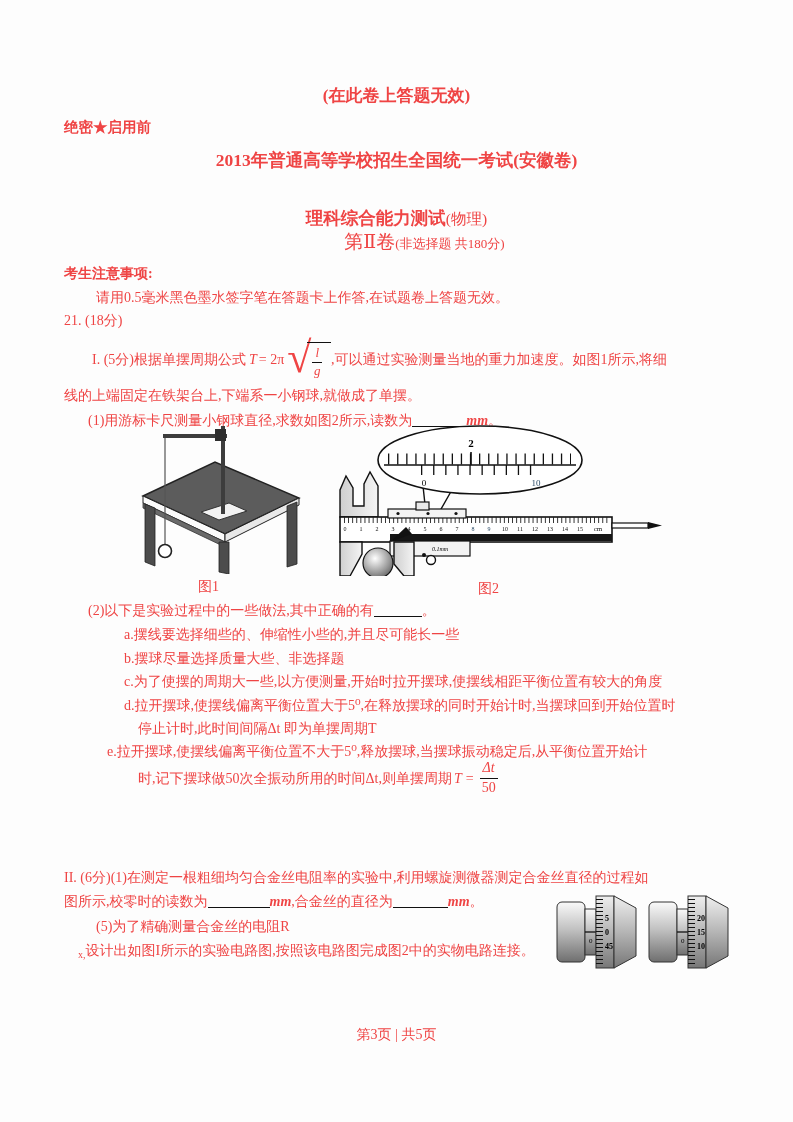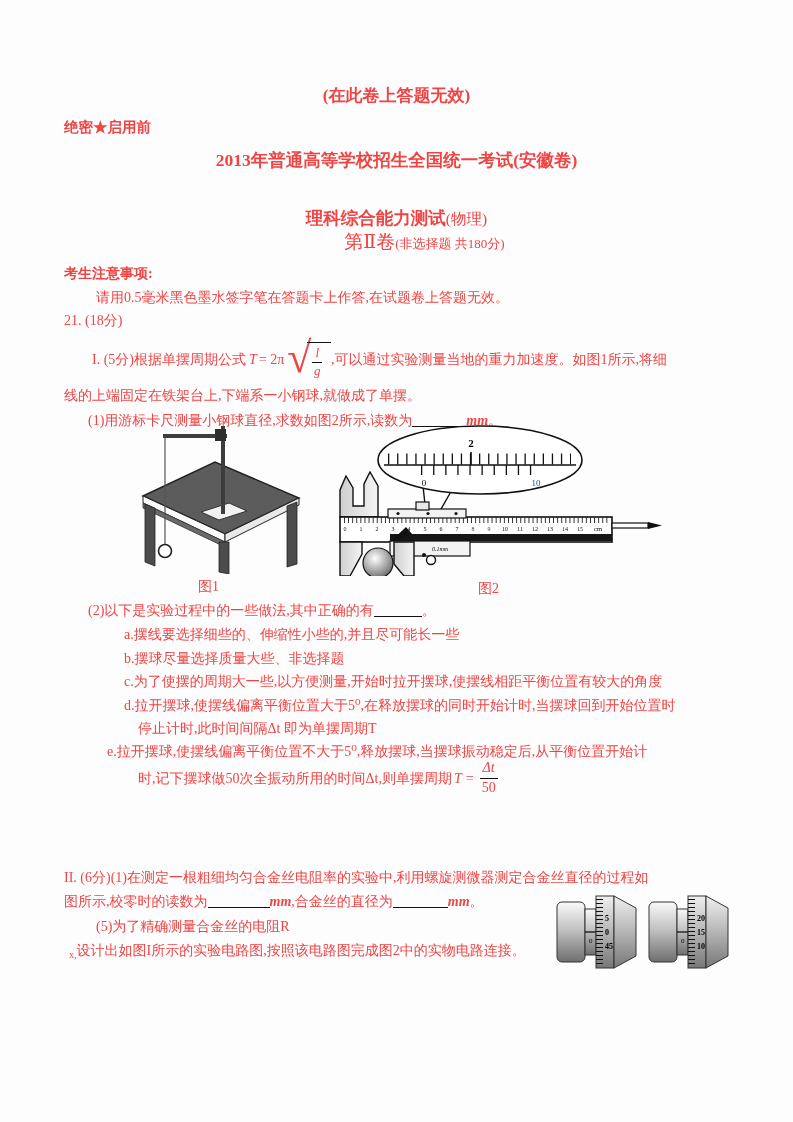--- a/index.html
+++ b/index.html
@@ -185,21 +185,21 @@
       <span class="fnum">Δt</span>
       <span class="fden" style="font-style:normal;">50</span>
     </span>
   </div>
 
   <div class="abs ln" style="left:64px;top:866px;">II. (6分)(1)在测定一根粗细均匀合金丝电阻率的实验中,利用螺旋测微器测定合金丝直径的过程如</div>
   <div class="abs ln" style="left:64px;top:890px;">
     <span>图所示,校零时的读数为</span><span class="blank" style="width:62px;"></span><span class="it b">mm</span><span>,合金丝的直径为</span><span class="blank" style="width:55px;"></span><span class="it b">mm</span><span>。</span>
   </div>
   <div class="abs ln" style="left:96px;top:915px;">(5)为了精确测量合金丝的电阻R</div>
-  <div class="abs ln" style="left:69px;top:939px;text-align:center;">
+  <div class="abs ln" style="left:78px;top:939px;text-align:center;">
     <span class="sub-x">x,</span><span>设计出如图I所示的实验电路图,按照该电路图完成图2中的实物电路连接。</span>
   </div>
 
   <svg class="abs" style="left:556px;top:888px;" width="84" height="88" viewBox="0 0 84 88">
     <defs>
       <linearGradient id="barrelg" x1="0" y1="0" x2="0" y2="1">
         <stop offset="0" stop-color="#fafafa"></stop>
           <stop offset="0.45" stop-color="#c2c2c2"></stop>
           <stop offset="1" stop-color="#6f6f6f"></stop>
       </linearGradient>
@@ -234,14 +234,15 @@
     <g>
       <rect x="40" y="8" width="18" height="72" fill="url(#coneg)" stroke="#333" stroke-width="1"></rect>
       <line x1="43.5" y1="11" x2="43.5" y2="77" stroke="#111" stroke-width="7" stroke-dasharray="1,3"></line>
       <text x="49" y="33" font-size="8" font-weight="bold">20</text>
       <text x="49" y="47" font-size="8" font-weight="bold">15</text>
       <text x="49" y="61" font-size="8" font-weight="bold">10</text>
       <polygon points="58,8 80,20 80,68 58,80" fill="url(#coneg)" stroke="#333" stroke-width="1"></polygon>
     </g>
   </svg>
 
+  <div class="abs center" style="top:1026px;font-size:14px;">第3页 | 共5页</div>
 
 </div>
 
 </body></html>

